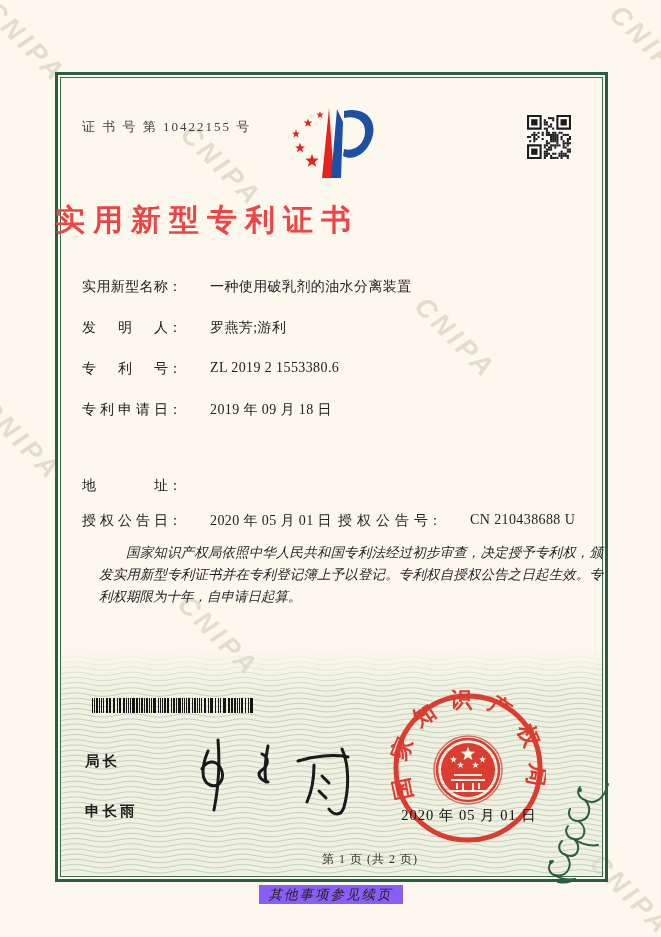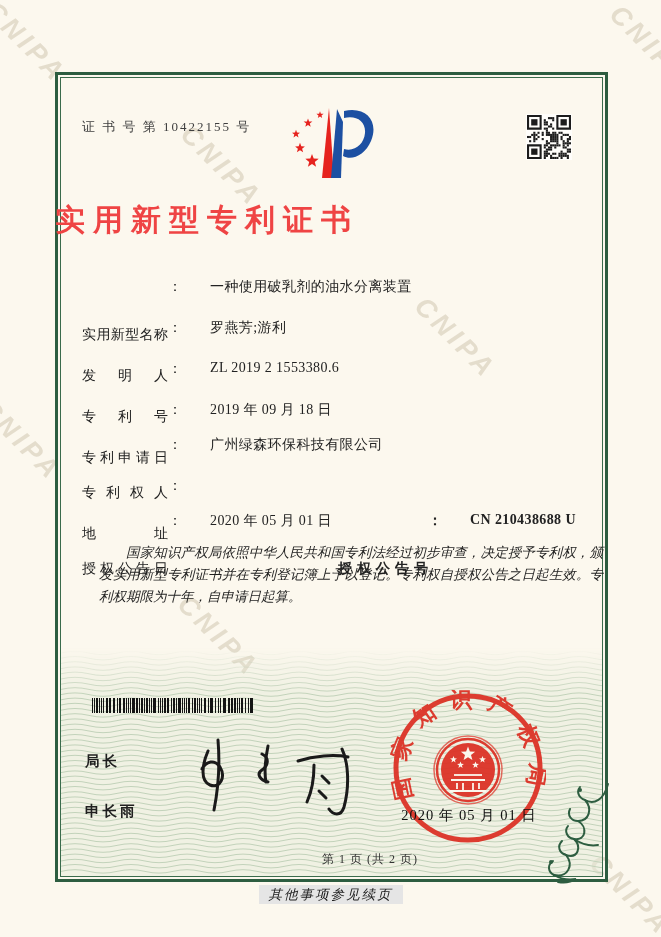--- a/index.html
+++ b/index.html
@@ -18,43 +18,43 @@
       -webkit-mask-image:linear-gradient(180deg,transparent 0,#000 46px);
       mask-image:linear-gradient(180deg,transparent 0,#000 46px);}
   .content{position:absolute;inset:0;z-index:3;}
   .cert-no{position:absolute;left:82px;top:118px;font-size:13px;letter-spacing:2px;color:#3f3f3f;}
   .logo{position:absolute;left:284px;top:106px;}
   .qr{position:absolute;left:526px;top:114px;background:#fffefb;padding:1px;}
   .title{position:absolute;left:55px;top:200px;width:638px;text-align:left;
          font-size:30px;font-weight:700;letter-spacing:8px;color:#ef4444;}
   .row{position:absolute;left:82px;width:500px;font-size:14px;color:#222;}
   .lbl{display:inline-block;width:86px;text-align:justify;text-align-last:justify;
-       vertical-align:top;margin-top:48px;}
+       vertical-align:top;}
   .colon{display:inline-block;vertical-align:top;}
   .val{display:inline-block;vertical-align:top;letter-spacing:0.4px;margin-left:28px;}
   .addr-val div{line-height:19px;}
-  .grant-no-group{position:absolute;left:256px;top:0;font-weight:bold;}
+  .grant-no-group{position:absolute;left:256px;top:0;}
   .grant-no-group .lbl{width:90px;}
   .paras{position:absolute;left:99px;top:542px;width:504px;font-size:13.5px;
          line-height:22px;font-style:italic;text-align:justify;color:#1f1f1f;}
   .paras p{margin:0;text-indent:2em;}
   .barcode{position:absolute;left:92px;top:698px;}
   .sig-label{position:absolute;left:85px;font-size:14.5px;letter-spacing:3px;
       font-family:"Liberation Sans","DejaVu Sans",sans-serif;font-weight:600;color:#202020;}
   .sig-title{top:752px;}  .sig-name{top:779px;margin-top:23px;}
   .signature{position:absolute;left:192px;top:735px;}
   .seal{position:absolute;left:390px;top:690px;opacity:.93;}
   .seal-date{position:absolute;left:396px;top:806px;width:146px;text-align:center;
       font-size:14.5px;letter-spacing:1px;color:#101010;z-index:4;}
   .page-num{position:absolute;left:55px;top:851px;width:550px;text-align:center;
       font-size:12px;letter-spacing:1px;color:#333;padding-left:40px;}
   .ornament{position:absolute;left:544px;top:782px;z-index:4;}
   .note{position:absolute;left:0;top:886px;width:661px;text-align:center;
       font-size:13.5px;font-style:italic;letter-spacing:2px;color:#222;}
-  .note span{background:#e5e5e5;padding:2px 10px;}
+  .note span{background:#8b5cf6;padding:2px 10px;}
 </style>
 </head>
 <body>
 
 <div class="page">
 
   <div class="wm" style="left:25px;top:42px">CNIPA</div>
   <div class="wm" style="left:650px;top:46px">CNIPA</div>
   <div class="wm" style="left:221px;top:166px">CNIPA</div>
   <div class="wm" style="left:455px;top:338px">CNIPA</div>
@@ -273,23 +273,20 @@
     </div>
     <div class="row" style="top:319px">
       <span class="lbl">发明人</span><span class="colon">：</span><span class="val">罗燕芳;游利</span>
     </div>
     <div class="row" style="top:360px">
       <span class="lbl">专利号</span><span class="colon">：</span><span class="val">ZL 2019 2 1553380.6</span>
     </div>
     <div class="row" style="top:401px">
       <span class="lbl">专利申请日</span><span class="colon">：</span><span class="val">2019 年 09 月 18 日</span>
     </div>
-    <div class="row" style="top:436px">
-      <span class="lbl">专利权人</span><span class="colon">：</span><span class="val">广州绿森环保科技有限公司</span>
-    </div>
     <div class="row" style="top:477px">
       <span class="lbl">地址</span><span class="colon">：</span><span class="val addr-val"></span>
     </div>
     <div class="row" style="top:512px">
       <span class="lbl">授权公告日</span><span class="colon">：</span><span class="val">2020 年 05 月 01 日</span>
       <span class="grant-no-group">
         <span class="lbl">授权公告号</span><span class="colon">：</span><span class="val">CN 210438688 U</span>
       </span>
     </div>
 

